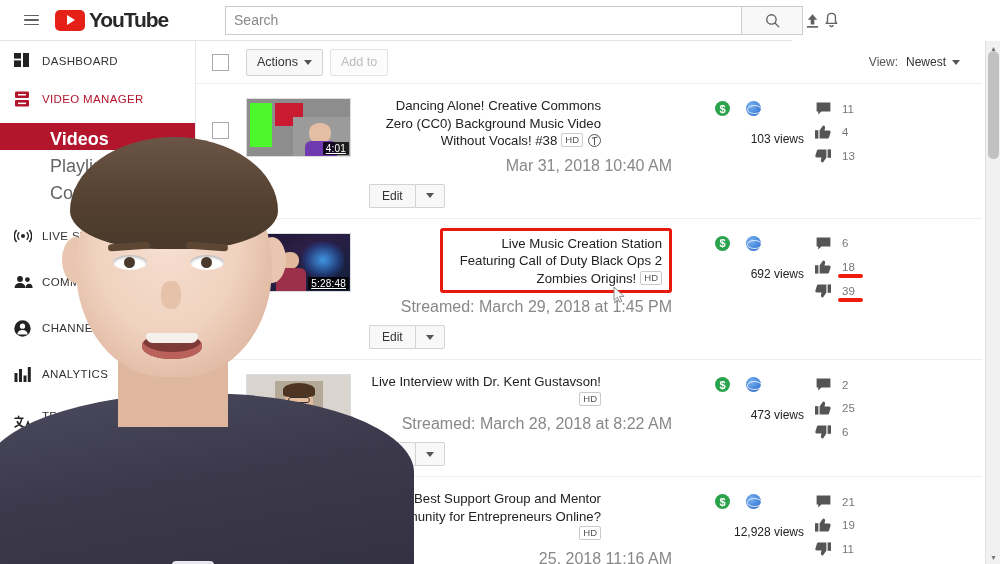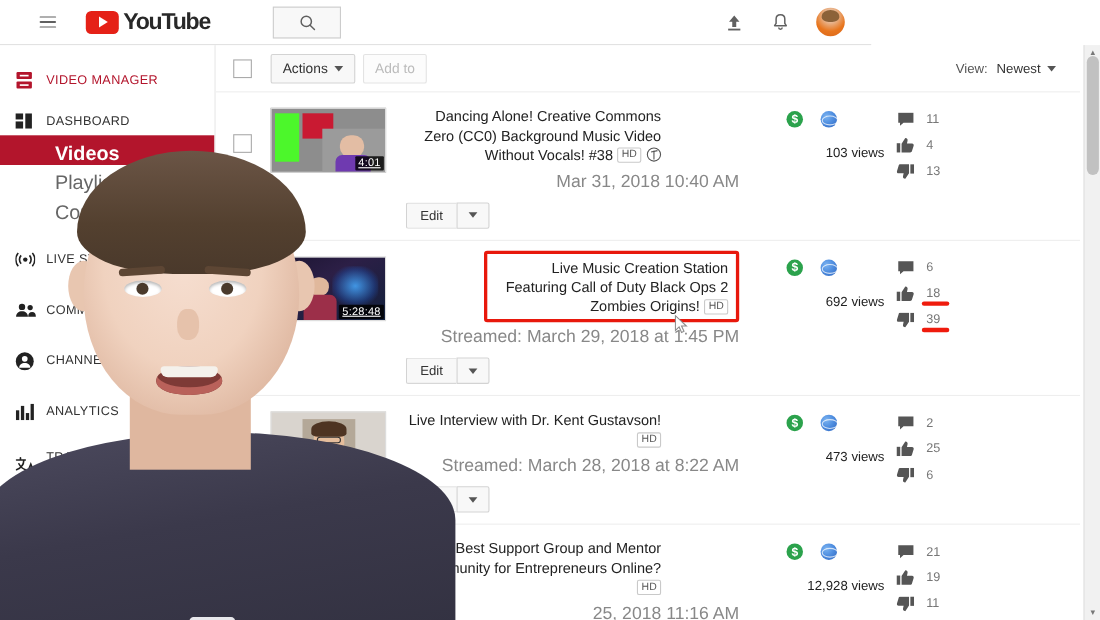--- a/index.html
+++ b/index.html
@@ -268,20 +268,21 @@
         <i></i>
         <i></i>
     </div>
     <div class="logo">
       <div class="logo-badge">
           <div class="tri"></div>
         </div>
       <div class="logo-word">YouTube</div>
     </div>
     <div class="search-wrap">
+      <input class="search-input" type="text" placeholder="Search" style="">
       <div class="search-btn">
         <svg width="17" height="17" viewBox="0 0 24 24">
           <circle cx="10.5" cy="10.5" r="6.6" fill="none" stroke="#606060" stroke-width="1.9"></circle>
           <line x1="15.4" y1="15.4" x2="21" y2="21" stroke="#606060" stroke-width="1.9" stroke-linecap="round"></line>
         </svg>
       </div>
     </div>
     <div class="header-spacer"></div>
     <div class="hdr-icon">
       <svg width="19" height="19" viewBox="0 0 24 24">
@@ -293,41 +294,41 @@
       <svg width="19" height="19" viewBox="0 0 24 24">
         <path d="M12 3 C9 3 7 5.2 7 8 v5 l-1.7 2.6 h13.4 L17 13 V8 c0-2.8-2-5-5-5 z" fill="none" stroke="#606060" stroke-width="1.7" stroke-linejoin="round"></path>
         <path d="M10 17.6 a2 2 0 0 0 4 0" fill="none" stroke="#606060" stroke-width="1.7"></path>
       </svg>
     </div>
     <div class="avatar"></div>
   </div>
 
   <div class="sidebar">
 
+    <div class="nav-item" style="height:26px;align-items:flex-end;">
+      <span class="nav-ico">
+        <svg width="16" height="14" viewBox="0 0 16 14">
+          <rect x="0" y="0" width="7" height="5.6" fill="#222"></rect>
+          <rect x="0" y="7.4" width="7" height="6.6" fill="#222"></rect>
+          <rect x="9" y="0" width="6" height="14" fill="#222"></rect>
+        </svg>
+      </span>
+      <span class="nav-label">DASHBOARD</span>
+    </div>
+
     <div class="nav-item red" style="margin-top:14px;">
       <span class="nav-ico">
         <svg width="16" height="16" viewBox="0 0 16 16">
           <rect x="1" y="0.5" width="14" height="6.4" rx="1" fill="#b3152c"></rect>
           <rect x="4" y="3" width="8" height="1.5" fill="#fff"></rect>
           <rect x="1" y="9.1" width="14" height="6.4" rx="1" fill="#b3152c"></rect>
           <rect x="4" y="11.6" width="8" height="1.5" fill="#fff"></rect>
         </svg>
       </span>
       <span class="nav-label">VIDEO MANAGER</span>
-    </div>
-
-    <div class="nav-item" style="height:26px;align-items:flex-end;">
-      <span class="nav-ico">
-        <svg width="16" height="14" viewBox="0 0 16 14">
-          <rect x="0" y="0" width="7" height="5.6" fill="#222"></rect>
-          <rect x="0" y="7.4" width="7" height="6.6" fill="#222"></rect>
-          <rect x="9" y="0" width="6" height="14" fill="#222"></rect>
-        </svg>
-      </span>
-      <span class="nav-label">DASHBOARD</span>
     </div>
 
     <div class="sub-item active" style="margin-top:6px;">
       <span>Videos</span>
     </div>
     <div class="sub-item">
       <span>Playlists</span>
     </div>
     <div class="sub-item">
       <span>Copyright Notices</span>

